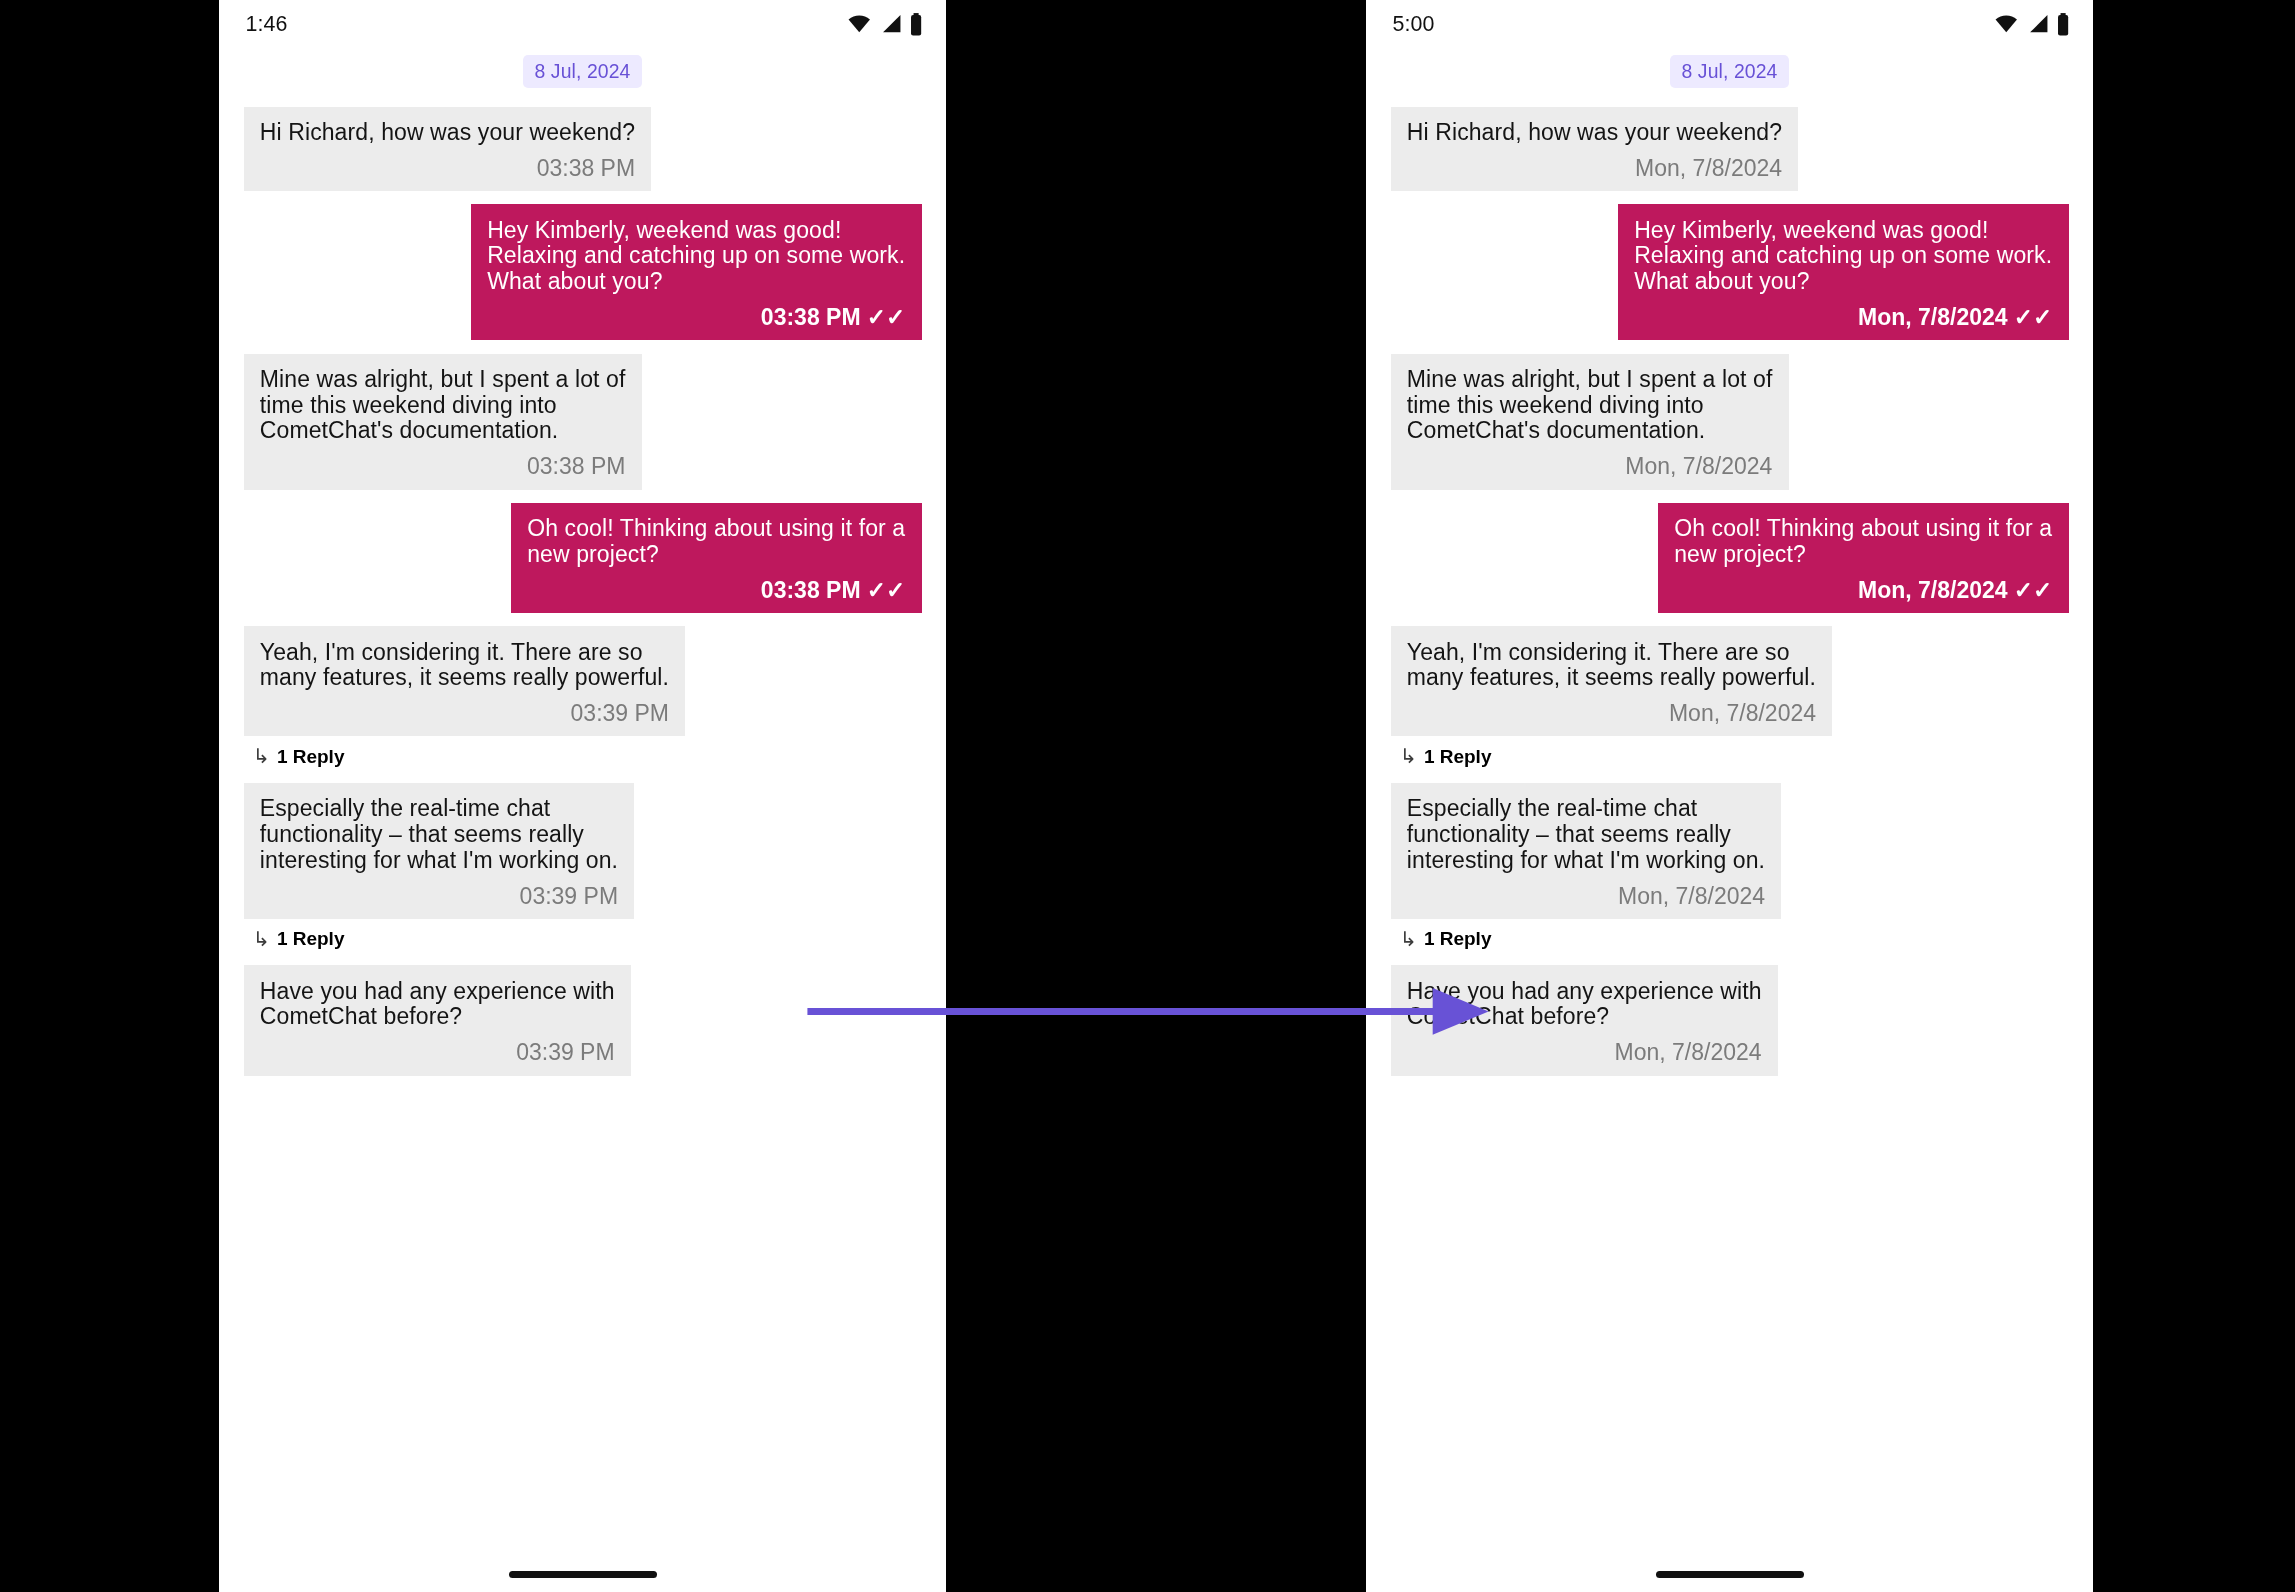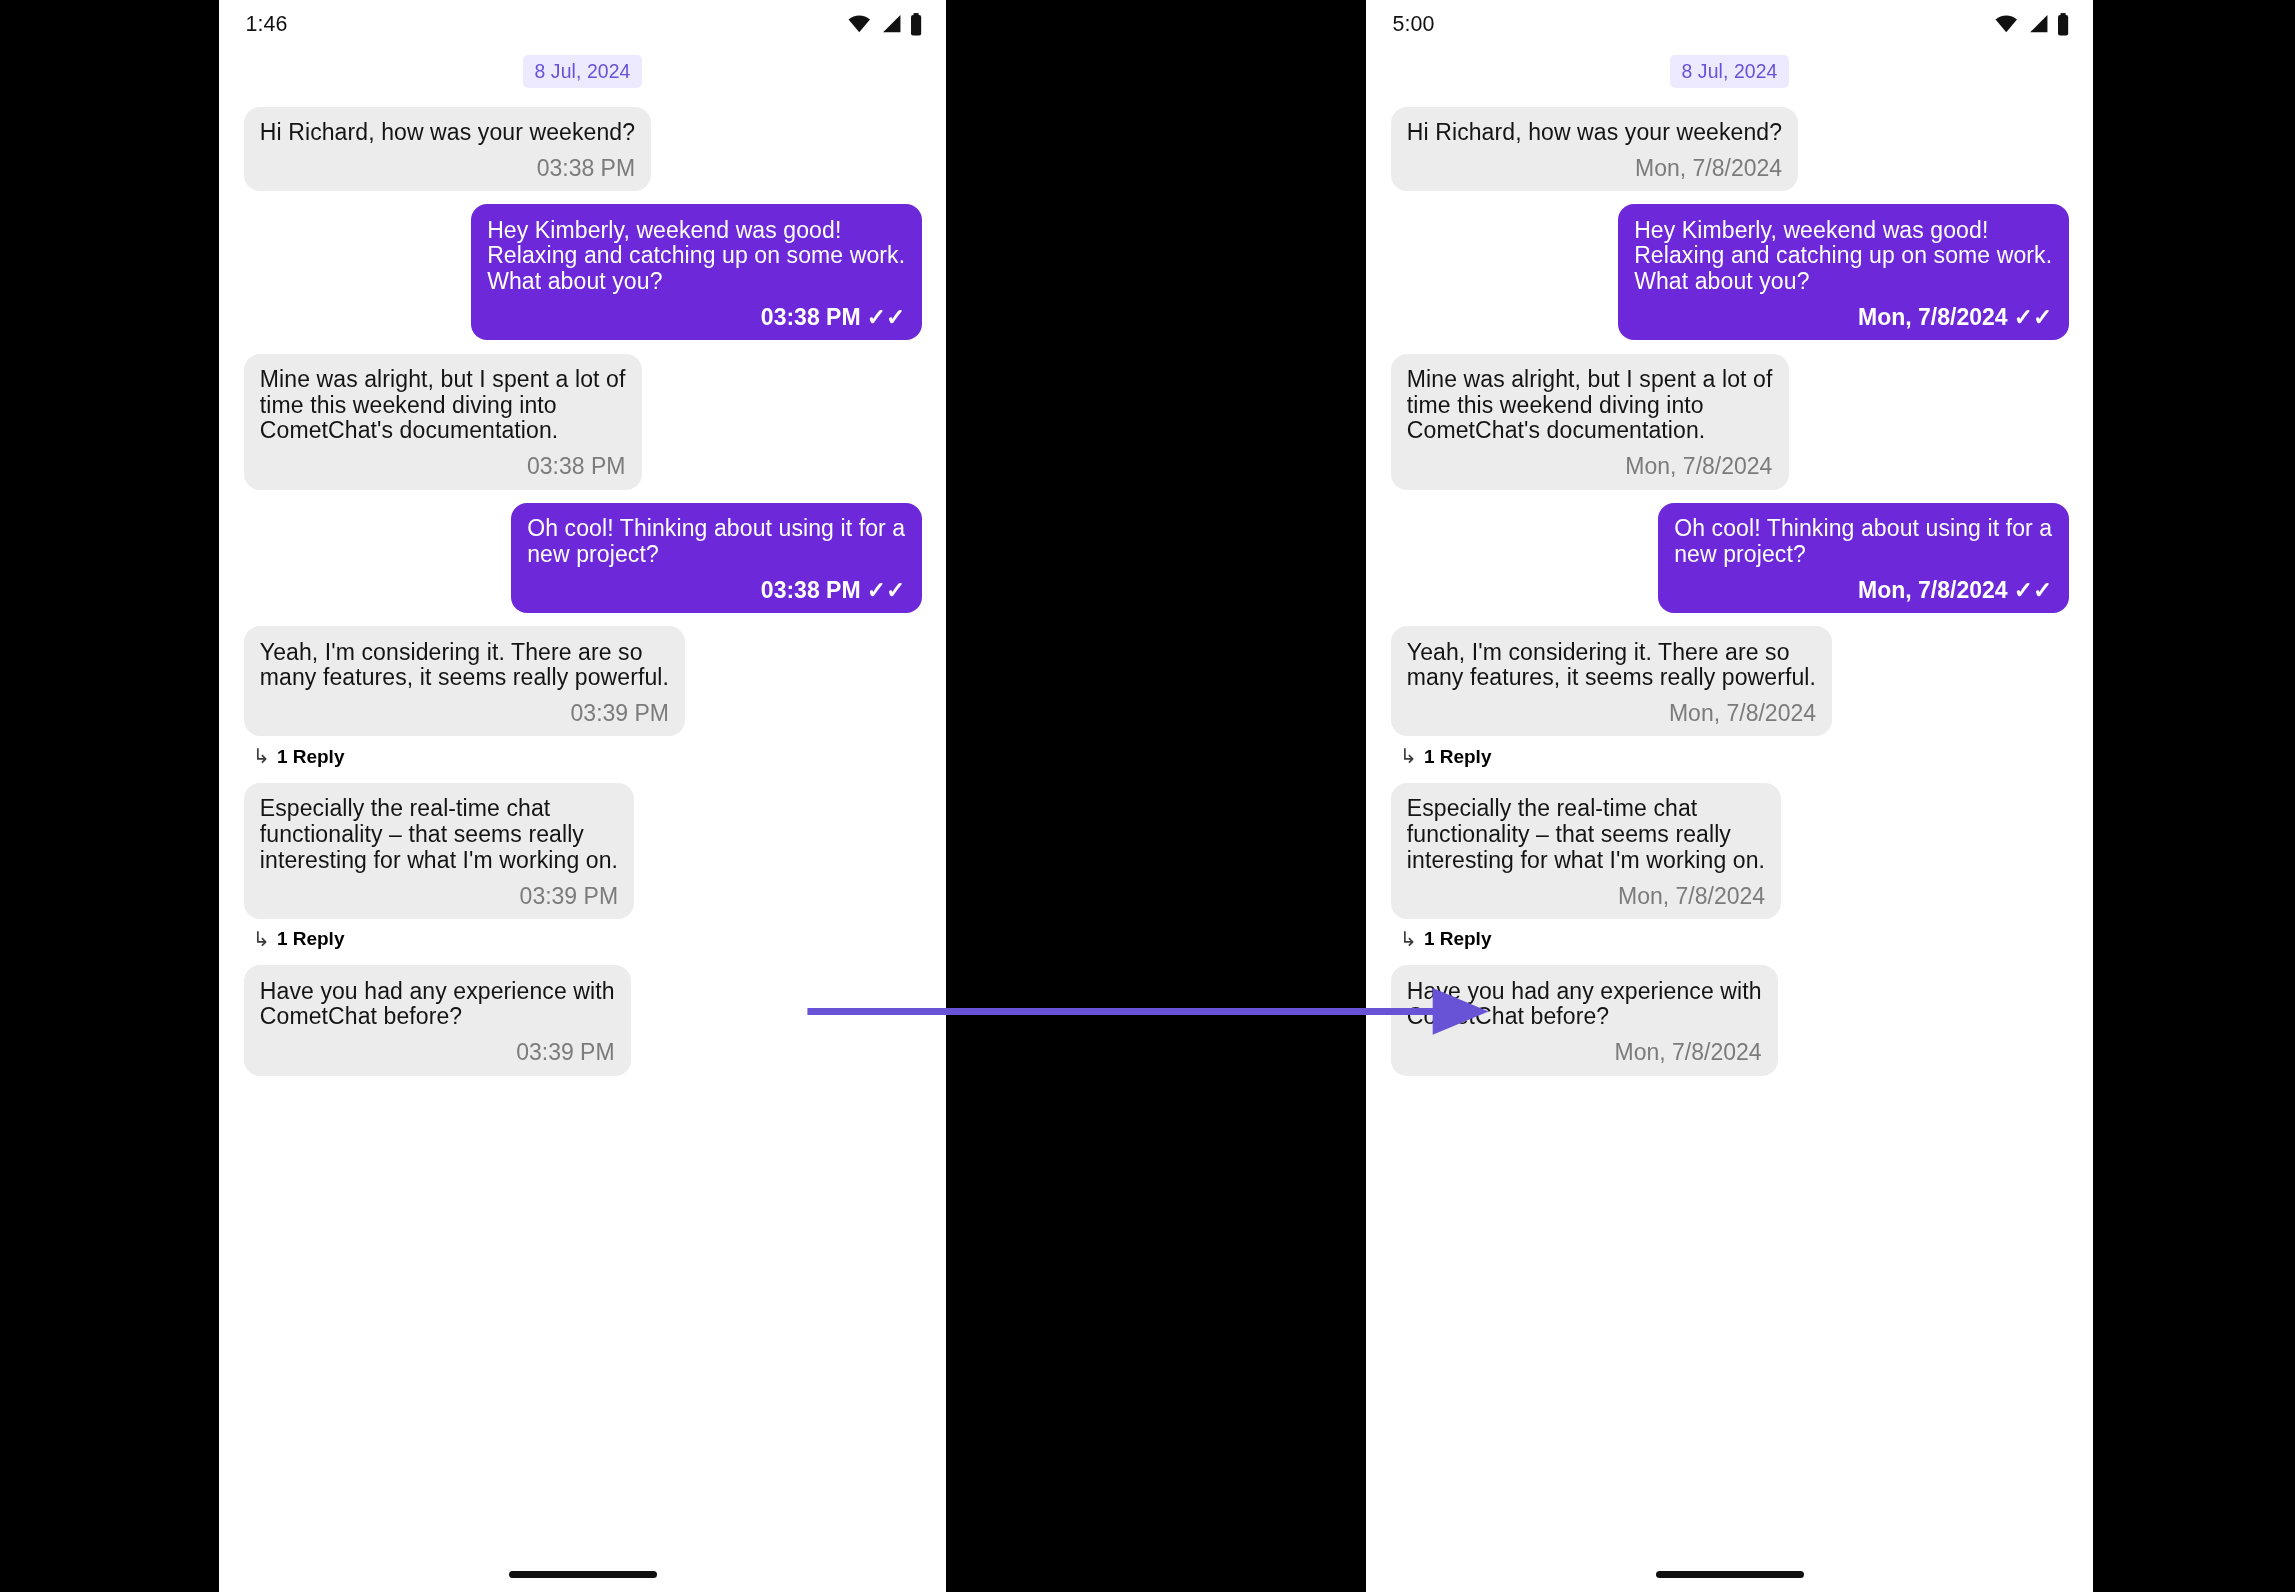--- a/index.html
+++ b/index.html
@@ -68,28 +68,28 @@
     padding: 5.1px 11.2px;
     border-radius: 5.1px;
     letter-spacing: 0.1px;
   }
 
   .msg-row { display: flex; margin-bottom: 13.3px; }
   .msg-row.in  { justify-content: flex-start; }
   .msg-row.out { justify-content: flex-end; }
 
   .bubble {
-    border-radius: 16px;
+    border-radius: 0;
     padding: 13.3px 16.3px 9.2px 16.3px;
     max-width: 600px;
     min-width: 194px;
     position: relative;
   }
   .bubble.in  { background: #ececec; color: #141414; }
-  .bubble.out { background: #6d28d9; color: #ffffff; }
+  .bubble.out { background: #be185d; color: #ffffff; }
 
   .bubble .text {
     font-size: 23px;
     line-height: 1.12;
     letter-spacing: 0.1px;
     white-space: pre-line;
   }
   .meta {
     display: flex;
     align-items: center;

